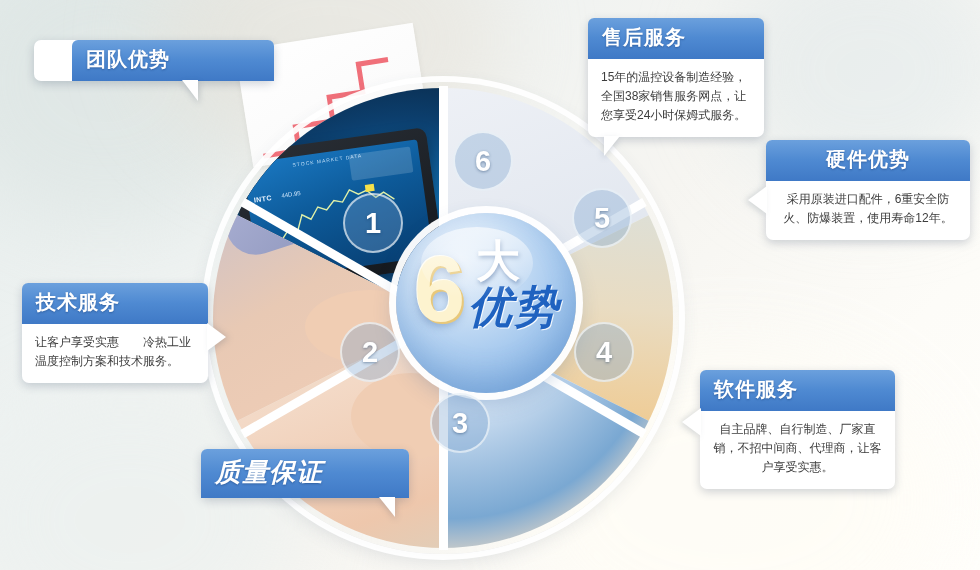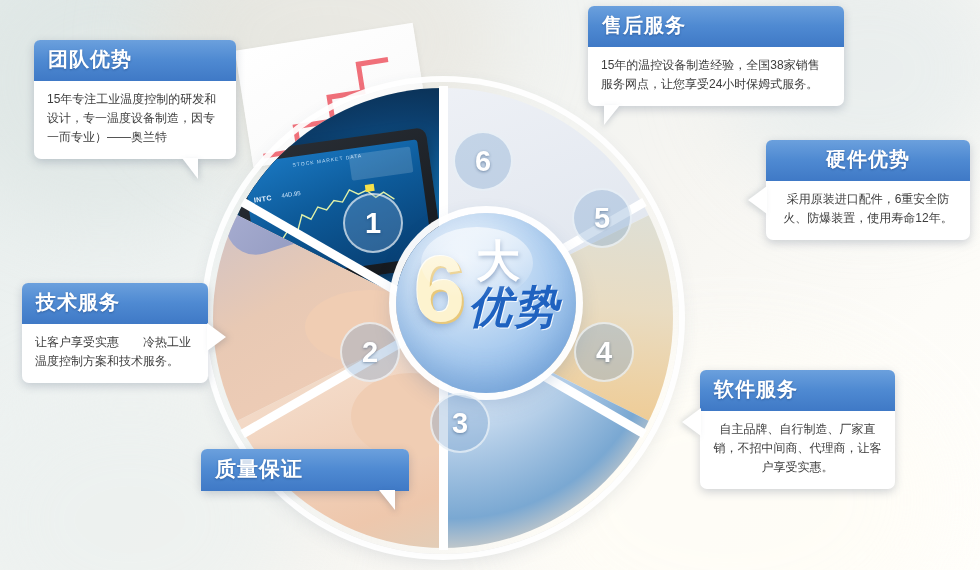--- a/index.html
+++ b/index.html
@@ -100,26 +100,26 @@
     box-shadow:0 3px 10px rgba(40,60,90,.22);overflow:visible;}
   .callout .hd{border-radius:6px 6px 0 0;padding:6px 14px 8px 14px;
     background:linear-gradient(180deg,#6ba0dd 0%,#4f8ad2 48%,#3f79c6 100%);
     color:#ffffff;font-size:20px;font-weight:bold;letter-spacing:1px;
     text-shadow:0 1px 2px rgba(20,55,110,.45);}
   .callout .bd{padding:9px 13px 12px 13px;color:#3d3d3d;font-size:12px;line-height:19px;}
   .callout .bd.ctr{text-align:center;border-radius:16px;}
   .tail{position:absolute;width:0;height:0;}
 
   
-  #co-team{left:34px;top:40px;width:202px;}
+  #co-team{left:34px;top:40px;width:202px;padding-left:38px;}
   #co-team .tail{left:148px;bottom:-20px;border-left:16px solid transparent;
     border-right:0 solid transparent;border-top:21px solid #ffffff;
     filter:drop-shadow(1px 3px 3px rgba(40,60,90,.22));}
 
-  #co-after{left:588px;top:6px;width:256px;}
+  #co-after{left:588px;top:18px;width:176px;}
   #co-after .tail{left:16px;bottom:-19px;border-right:16px solid transparent;
     border-left:0 solid transparent;border-top:20px solid #ffffff;
     filter:drop-shadow(-1px 3px 3px rgba(40,60,90,.22));}
 
   #co-hw{left:766px;top:140px;width:204px;text-align:center;}
   #co-hw .tail{left:-18px;top:46px;border-top:14px solid transparent;
     border-bottom:14px solid transparent;border-right:19px solid #ffffff;
     filter:drop-shadow(-3px 1px 3px rgba(40,60,90,.18));}
 
   #co-sw{left:700px;top:370px;width:195px;}
@@ -129,21 +129,21 @@
 
   #co-tech{left:22px;top:283px;width:186px;}
   #co-tech .tail{right:-18px;top:40px;border-top:14px solid transparent;
     border-bottom:14px solid transparent;border-left:19px solid #ffffff;
     filter:drop-shadow(3px 1px 3px rgba(40,60,90,.18));}
 
   #co-qa{left:201px;top:449px;width:208px;}
   #co-qa .tail{right:14px;bottom:-19px;border-left:16px solid transparent;
     border-right:0 solid transparent;border-top:20px solid #ffffff;
     filter:drop-shadow(1px 3px 3px rgba(40,60,90,.22));}
-  #co-qa .hd{font-size:21px;}
+  #co-qa .hd{font-size:26px;font-style:italic;}
 </style>
 </head>
 <body>
 
 <div id="stage">
 
   <div class="bgblob bg1"></div>
   <div class="bgblob bg2"></div>
   <div class="bgblob bg3"></div>
   <div class="bgblob bg4"></div>
@@ -229,21 +229,20 @@
 
   <div class="num" style="left:343px;top:193px;">1</div>
   <div class="num" style="left:340px;top:322px;">2</div>
   <div class="num" style="left:430px;top:393px;">3</div>
   <div class="num" style="left:574px;top:322px;">4</div>
   <div class="num" style="left:572px;top:188px;">5</div>
   <div class="num" style="left:453px;top:131px;">6</div>
 
   <div class="callout" id="co-team">
     <div class="hd">团队优势</div>
-    <div class="bd">15年专注工业温度控制的研发和设计，专一温度设备制造，因专一而专业）——奥兰特</div>
     <div class="tail"></div>
   </div>
 
   <div class="callout" id="co-after">
     <div class="hd">售后服务</div>
     <div class="bd">15年的温控设备制造经验，全国38家销售服务网点，让您享受24小时保姆式服务。</div>
     <div class="tail"></div>
   </div>
 
   <div class="callout" id="co-hw">

